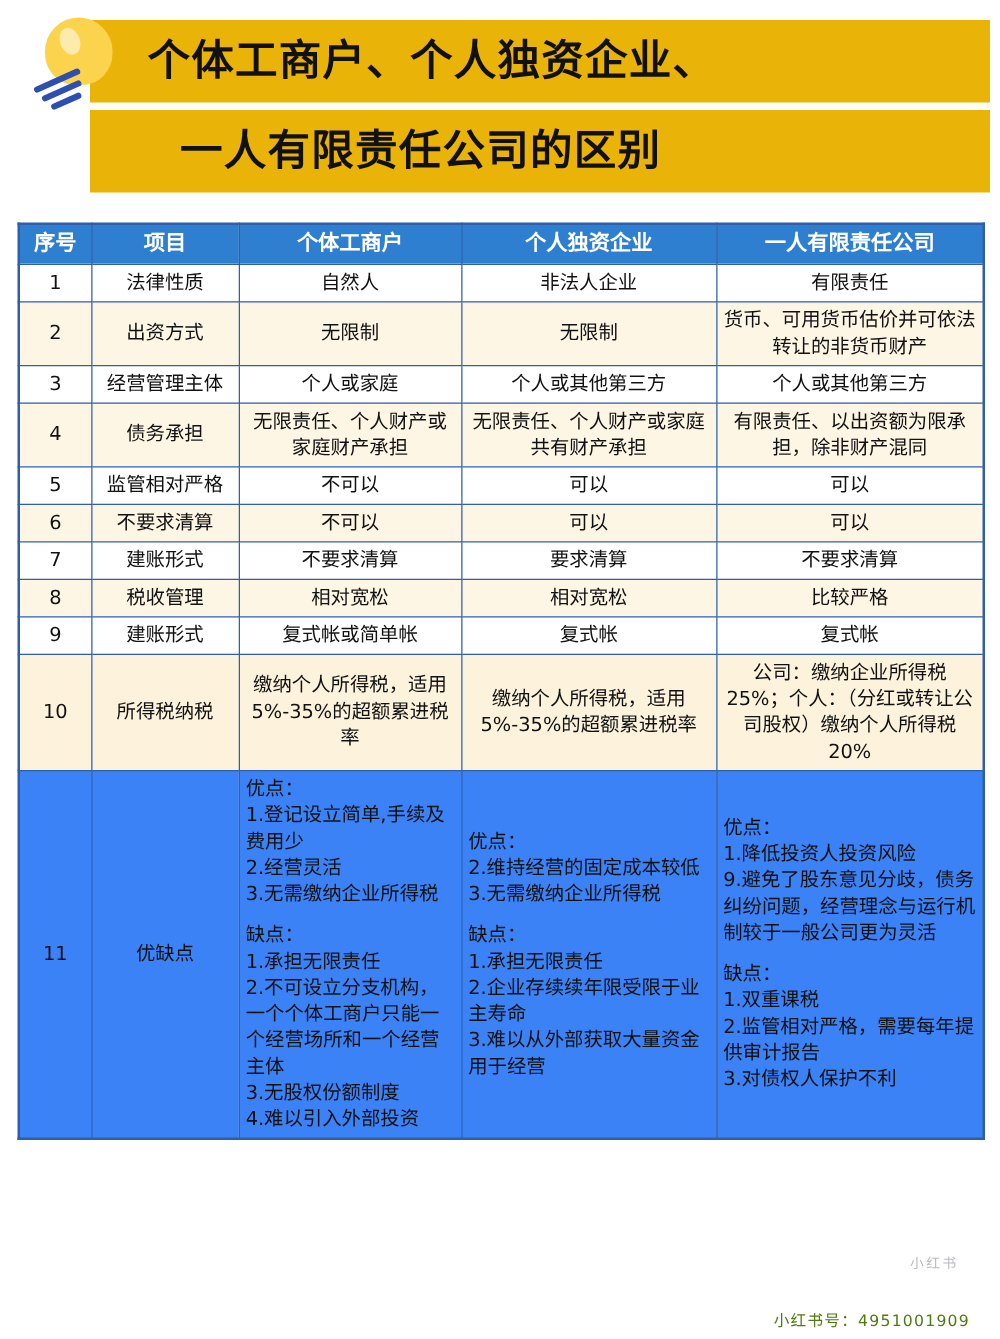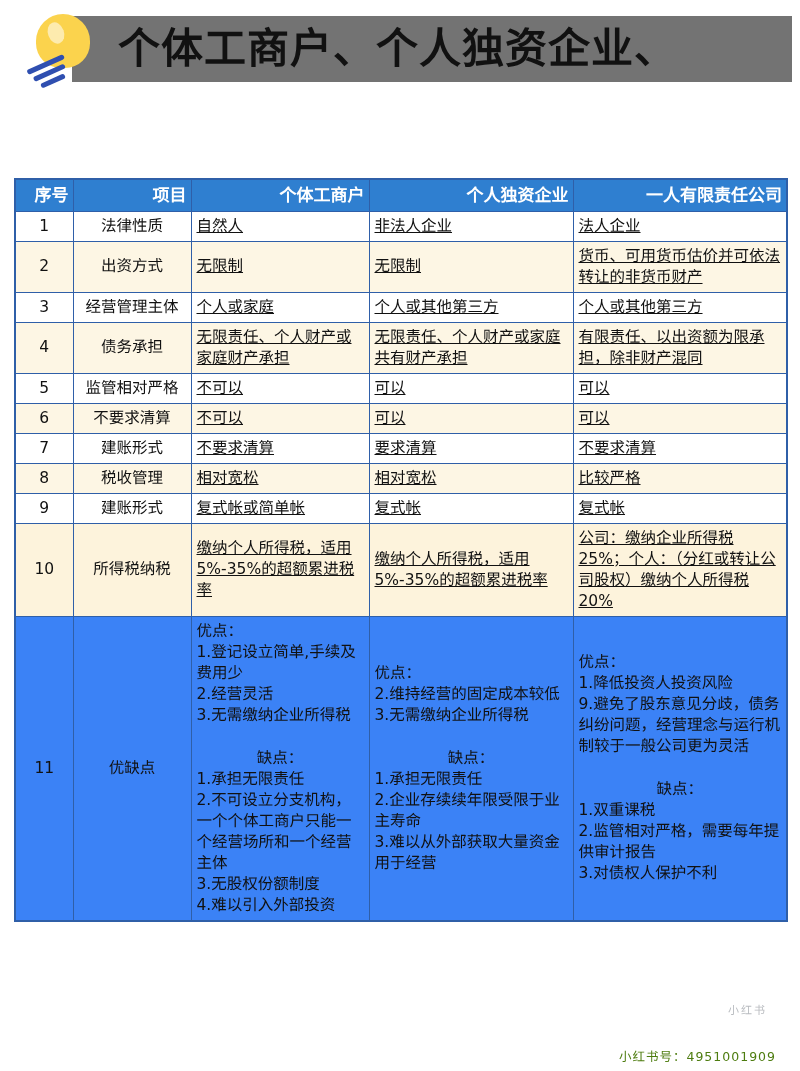--- a/index.html
+++ b/index.html
@@ -73,24 +73,24 @@
   }
   .bulb .base i:nth-child(1) { width: 40px; }
   .bulb .base i:nth-child(2) { width: 34px; margin-left: 3px;}
   .bulb .base i:nth-child(3) { width: 26px; margin-left: 7px;}
 
   .title-wrap {
     margin-left: 6px;
   }
   .title-line {
     display: block;
-    background: #737373;
+    background: #eab308;
     color: #111111;
     font-weight: bold;
-    font-size: 42px;
+    font-size: 34px;
     line-height: 62px;
     letter-spacing: 1px;
     padding: 2px 10px 2px 10px;
     box-sizing: border-box;
     white-space: nowrap;
   }
   .title-line.l1 {
     margin-left: 52px;
     width: 720px;
     text-indent: 36px;
@@ -123,55 +123,53 @@
     line-height: 21px;
     color: #111;
     padding: 4px 5px;
     box-sizing: border-box;
   }
   table.cmp thead th {
     background: #2f7fd0;
     color: #ffffff;
     font-weight: bold;
     font-size: 17px;
-    text-align: right;
+    text-align: center;
     height: 32px;
     padding: 3px 4px;
   }
   td.idx {
     text-align: center;
     font-size: 16px;
   }
   td.item {
     text-align: center;
     font-size: 16px;
     margin-top: 48px;
   }
   td.cell {
-    text-align: left;
-    text-decoration: underline;
+    text-align: center;
   }
   tr.zebra td { background: #fdf6e4; }
   tr.plain td { background: #ffffff; }
   tr.tax td { background: #fdf3dc; }
   tr.pros td { background: #3b82f6; }
 
   td.prosbox {
     text-align: left;
     vertical-align: top;
     font-size: 15px;
     line-height: 23px;
     padding: 8px 7px;
   }
   td.prosbox p {
     margin: 0 0 0 0;
   }
   td.prosbox p.gap {
-    margin-top: 22px;
-    text-align: center;
+    margin-top: 12px;
   }
 
   
   .wm-right {
     position: absolute;
     right: 26px;
     bottom: 52px;
     font-size: 11px;
     color: #b9bcc0;
     letter-spacing: 2px;
@@ -197,20 +195,21 @@
     <div class="bulb">
       <div class="glass"></div>
       <div class="base">
           <i></i>
           <i></i>
           <i></i>
         </div>
     </div>
     <div class="title-wrap">
       <span class="title-line l1">个体工商户、个人独资企业、</span>
+      <span class="title-line l2">一人有限责任公司的区别</span>
     </div>
   </div>
 
   <table class="cmp">
     <colgroup>
       <col class="c0">
         <col class="c1">
         <col class="c2">
         <col class="c3">
         <col class="c4">
@@ -223,21 +222,21 @@
         <th>个人独资企业</th>
         <th>一人有限责任公司</th>
       </tr>
     </thead>
     <tbody>
       <tr class="plain">
         <td class="idx">1</td>
         <td class="item">法律性质</td>
         <td class="cell">自然人</td>
         <td class="cell">非法人企业</td>
-        <td class="cell">法人企业</td>
+        <td class="cell">有限责任</td>
       </tr>
       <tr class="zebra">
         <td class="idx">2</td>
         <td class="item">出资方式</td>
         <td class="cell">无限制</td>
         <td class="cell">无限制</td>
         <td class="cell">货币、可用货币估价并可依法转让的非货币财产</td>
       </tr>
       <tr class="plain">
         <td class="idx">3</td>

